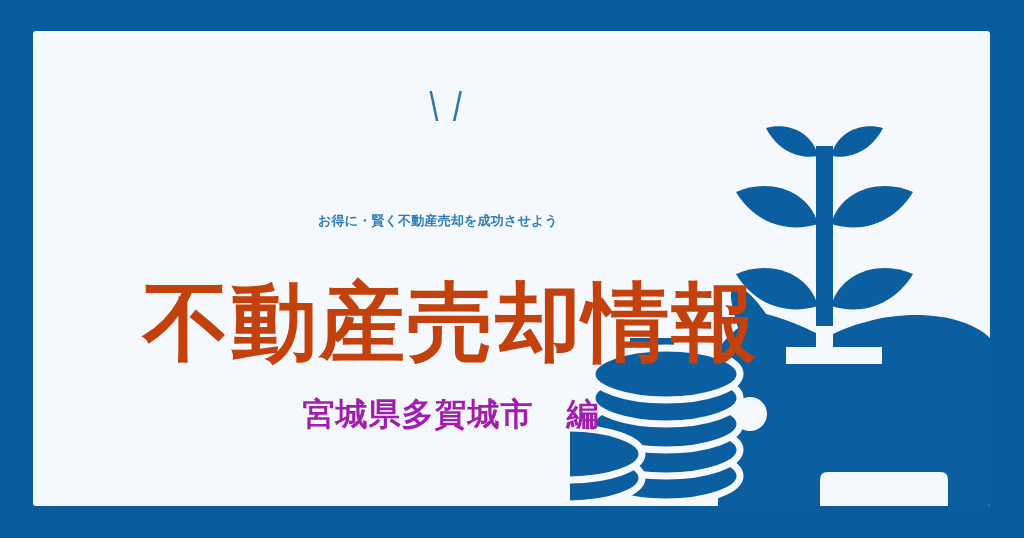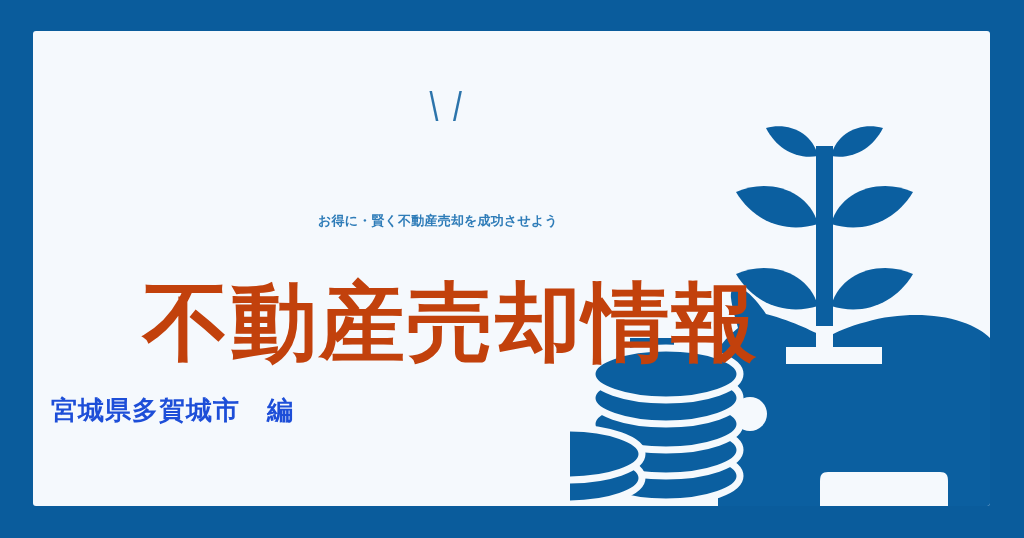--- a/index.html
+++ b/index.html
@@ -94,22 +94,23 @@
     letter-spacing: 2px;
     white-space: nowrap;
     margin-top: 24px;
   }
 
   .subtitle {
     position: absolute;
     left: 18px;
     top: 362px;
     width: 800px;
-    color: #1d4ed8;
-    font-size: 26px;
+    text-align: center;
+    color: #a21caf;
+    font-size: 32px;
     font-weight: 700;
     letter-spacing: 1px;
     white-space: nowrap;
   }
 
   
   .art {
     position: absolute;
     right: 0px;
     bottom: 0px;

